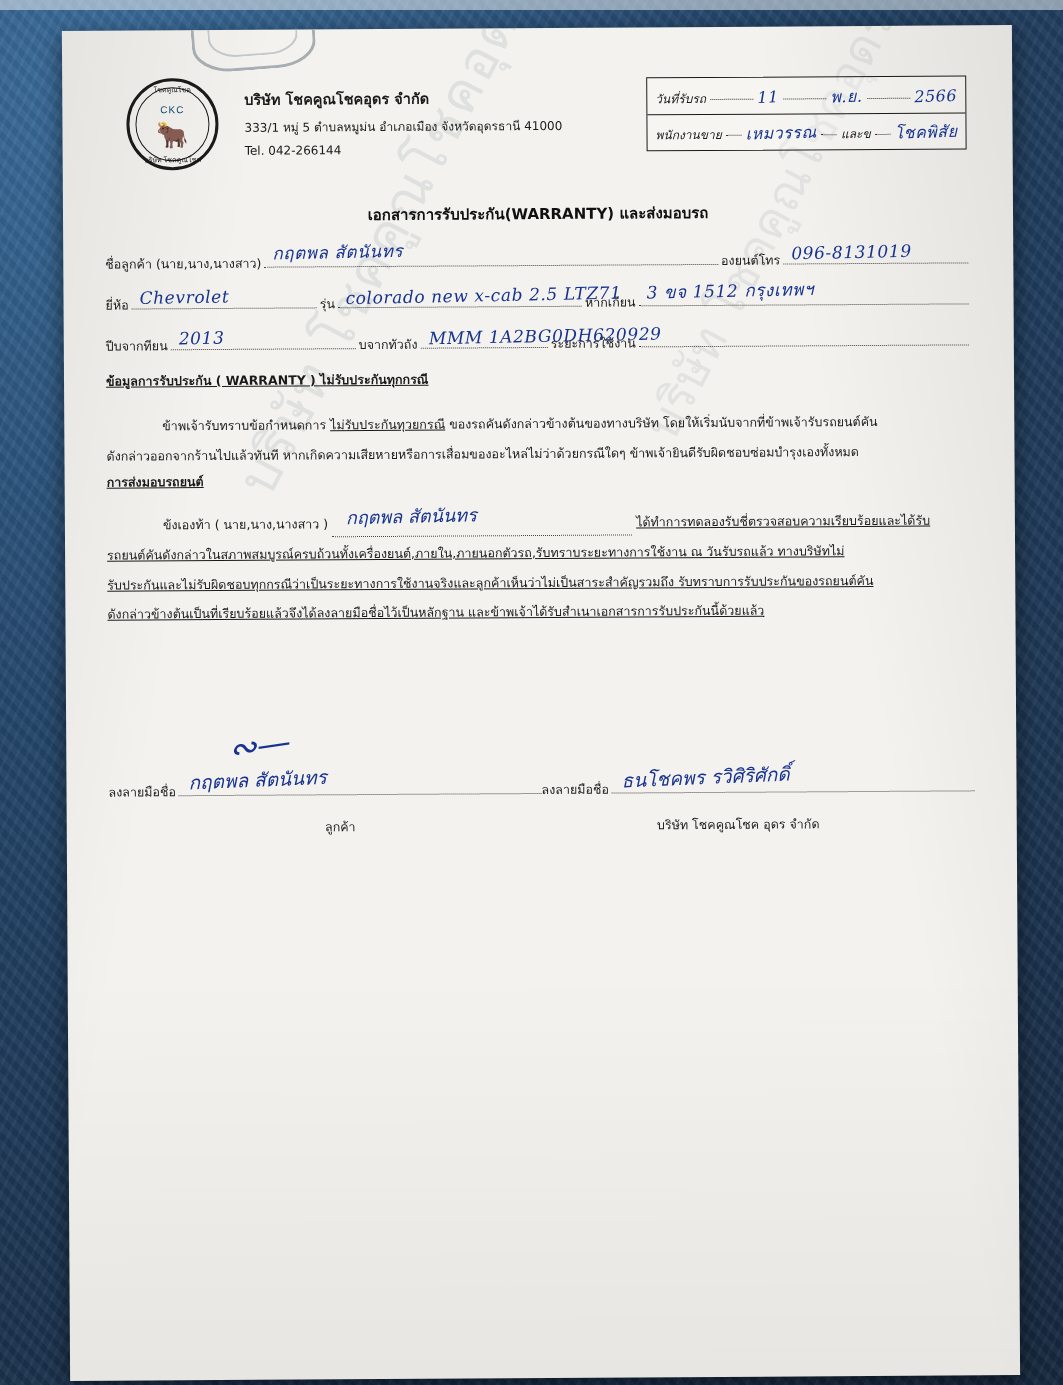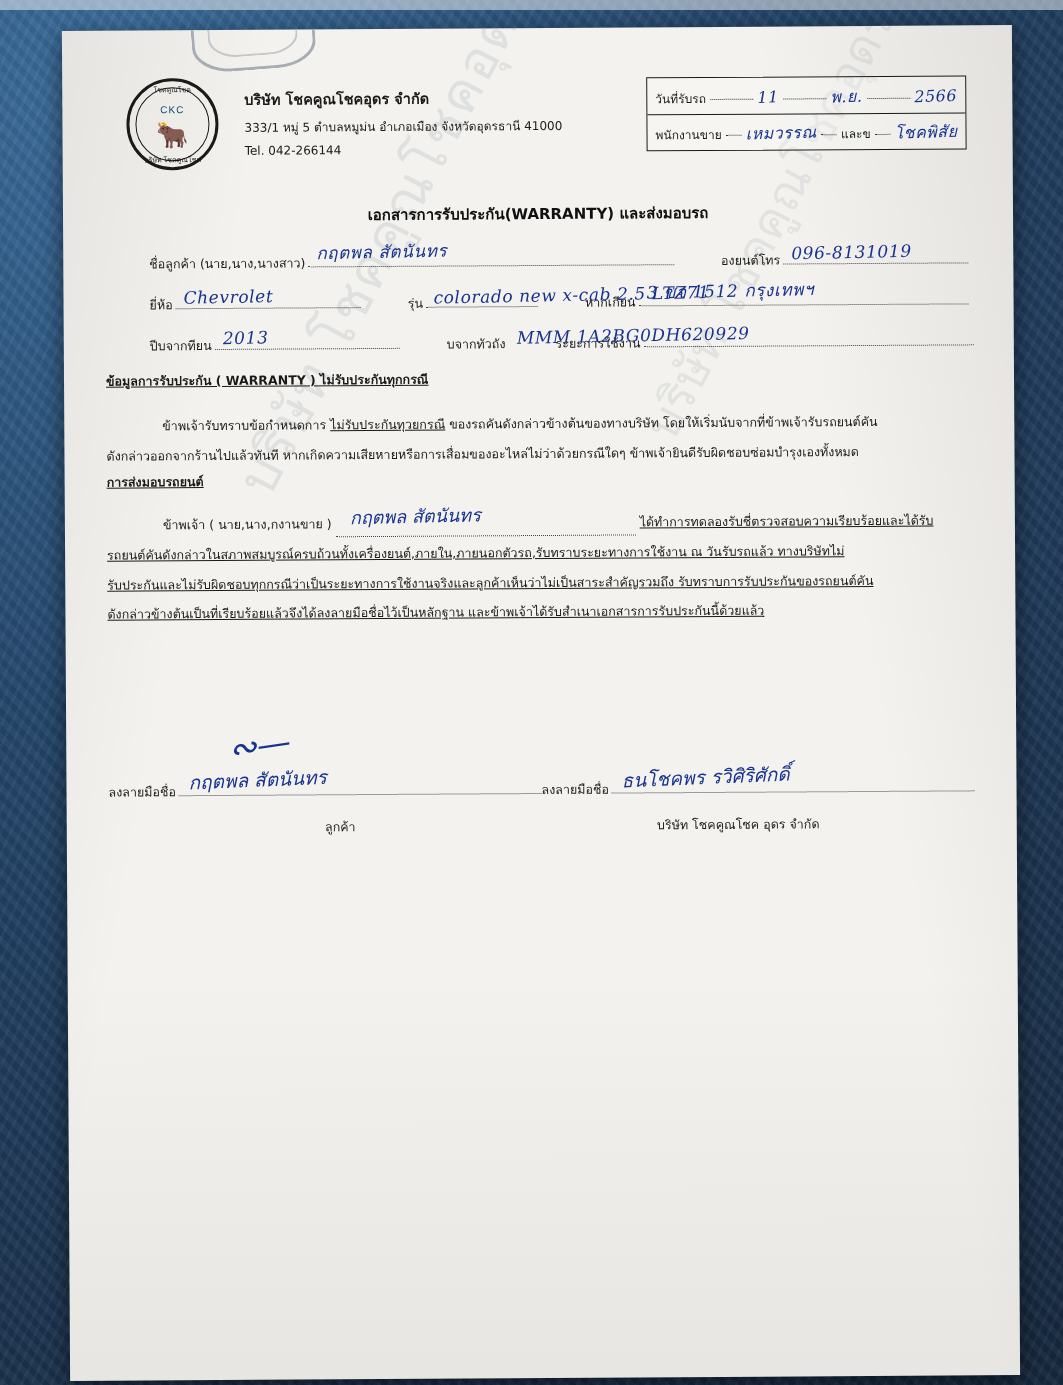--- a/index.html
+++ b/index.html
@@ -189,21 +189,21 @@
     padding: 7px 8px 4px 8px;
     font-family: "DejaVu Sans", sans-serif;
     font-size: 12px;
     color: #1a1a1a;
     white-space: nowrap;
   }
   .recv-row + .recv-row {
     border-top: 1.5px solid #1a1a1a;
     padding-top: 6px;
   }
-  .recv-row .lbl { flex: 0 0 auto; }
+  .recv-row .lbl { flex: 0 0 auto; font-style: italic; }
   .hw {
     font-family: "DejaVu Serif", serif;
     color: #17338f;
     font-size: 16px;
     font-style: italic;
     letter-spacing: .5px;
     transform: rotate(-1.2deg);
     display: inline-block;
   }
   .dots { flex: 1 1 auto; border-bottom: 1px dotted #333; margin: 0 4px; position: relative; top: -3px; }
@@ -222,21 +222,21 @@
   
   .field-line {
     display: flex;
     align-items: baseline;
     font-family: "DejaVu Sans", sans-serif;
     font-size: 12.5px;
     color: #1a1a1a;
     margin: 0 0 15px 0;
     white-space: nowrap;
   }
-  .field-line .lbl { flex: 0 0 auto; margin-left: 44px; }
+  .field-line .lbl { flex: 0 0 auto; }
   .fill {
     flex: 1 1 auto;
     position: relative;
     border-bottom: 1px dotted #444;
     margin: 0 3px;
     min-height: 19px;
   }
   .fill .val {
     position: absolute;
     left: 8px;
@@ -485,21 +485,21 @@
       <div class="sec-head">ข้อมูลการรับประกัน ( WARRANTY )   ไม่รับประกันทุกกรณี</div>
 
       <p class="para">
         <span class="ind"></span><span>ข้าพเจ้ารับทราบข้อกำหนดการ </span><span class="u">ไม่รับประกันทุวยกรณี</span><span> ของรถคันดังกล่าวข้างต้นของทางบริษัท โดยให้เริ่มนับจากที่ข้าพเจ้ารับรถยนต์คัน</span>
       </p>
       <p class="para">ดังกล่าวออกจากร้านไปแล้วทันที หากเกิดความเสียหายหรือการเสื่อมของอะไหล่ไม่ว่าด้วยกรณีใดๆ ข้าพเจ้ายินดีรับผิดชอบซ่อมบำรุงเองทั้งหมด</p>
 
       <div class="sub-head">การส่งมอบรถยนต์</div>
 
       <p class="para">
-        <span class="ind"></span><span>ข้าพเจ้า (  นาย,นาง,กงานขาย  )</span>
+        <span class="ind"></span><span>ข้งเองท้า (  นาย,นาง,นางสาว  )</span>
         <span class="inline-fill">
           <span class="val">กฤตพล    สัตนันทร</span>
         </span>
         <span class="u">ได้ทำการทดลองรับชี่ตรวจสอบความเรียบร้อยและได้รับ</span>
       </p>
       <p class="para u-all">รถยนต์คันดังกล่าวในสภาพสมบูรณ์ครบถ้วนทั้งเครื่องยนต์,ภายใน,ภายนอกตัวรถ,รับทราบระยะทางการใช้งาน   ณ   วันรับรถแล้ว   ทางบริษัทไม่</p>
       <p class="para u-all">รับประกันและไม่รับผิดชอบทุกกรณีว่าเป็นระยะทางการใช้งานจริงและลูกค้าเห็นว่าไม่เป็นสาระสำคัญรวมถึง    รับทราบการรับประกันของรถยนต์คัน</p>
       <p class="para u-all">ดังกล่าวข้างต้นเป็นที่เรียบร้อยแล้วจึงได้ลงลายมือชื่อไว้เป็นหลักฐาน  และข้าพเจ้าได้รับสำเนาเอกสารการรับประกันนี้ด้วยแล้ว</p>
 
       <div class="sign-area">

